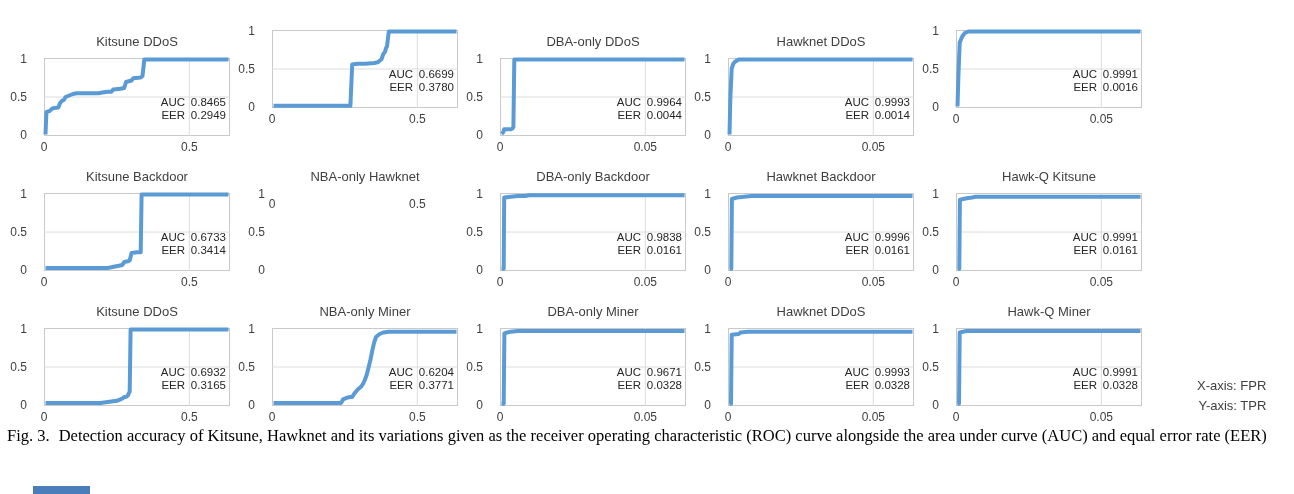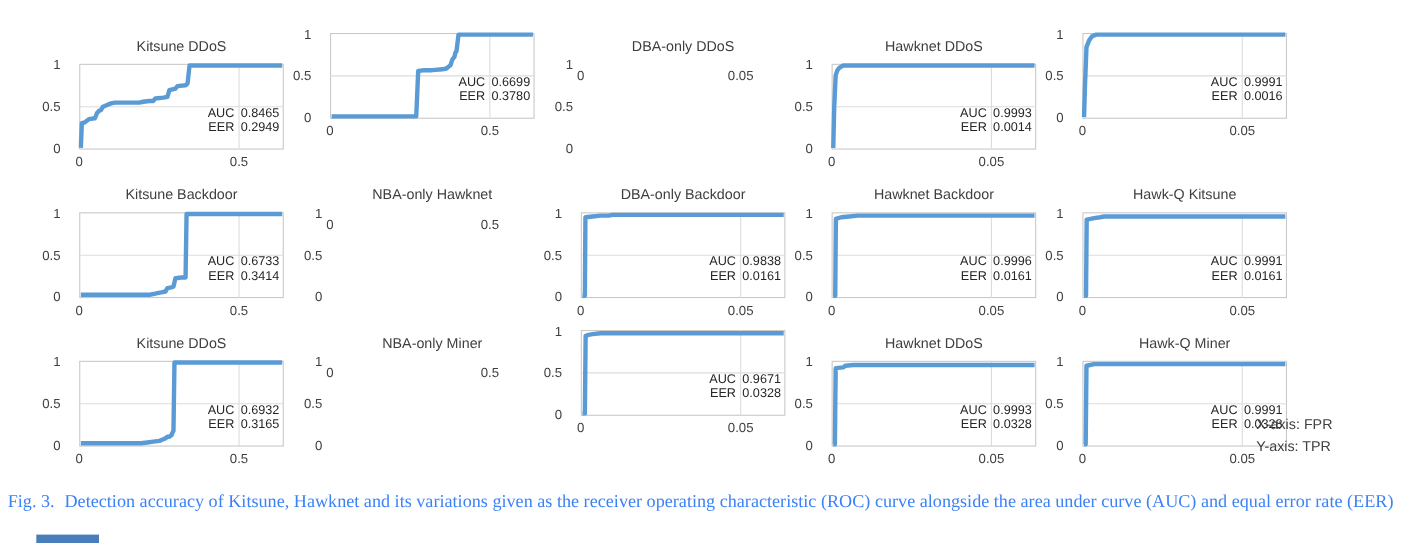--- a/index.html
+++ b/index.html
@@ -1,43 +1,43 @@
 <!DOCTYPE html>
 <html><head>
 <meta charset="utf-8">
 <style>
   html,body{margin:0;padding:0;background:#ffffff;}
   body{width:1294px;height:494px;position:relative;overflow:hidden;
        font-family:"Liberation Sans",sans-serif;color:#404040;}
 
-  .charts{position:absolute;left:36px;top:30px;
+  .charts{position:absolute;left:8px;top:30px;
           display:grid;grid-template-columns:repeat(5,222px);
           column-gap:6px;row-gap:9px;}
 
   .cell{width:222px;}
   .title{height:28px;line-height:24px;margin-left:36px;text-align:center;
          font-size:13px;color:#3f3f3f;}
   .plotrow{display:flex;}
   .ylabels{width:36px;position:relative;font-size:12px;color:#404040;}
   .ylabels span{position:absolute;right:7px;line-height:12px;}
   .ylabels .yt0{top:-5px;}
   .ylabels .yt1{top:33px;}
   .ylabels .yt2{top:71px;}
   .plotwrap{width:186px;height:78px;padding-left:10px;}
   svg.plot{display:block;overflow:visible;}
   .xlabels{position:relative;margin-left:36px;width:186px;height:20px;
            font-size:12px;color:#404040;}
   .xlabels span{position:absolute;top:4px;transform:translateX(-50%);}
 
-  .axisnote{position:absolute;left:1142px;top:376px;font-size:13px;
-            line-height:20px;color:#404040;white-space:nowrap;}
+  .axisnote{position:absolute;left:1197px;top:376px;font-size:13px;
+            line-height:20px;color:#404040;white-space:nowrap;text-align:right;}
 
   .caption{position:absolute;left:7px;right:7px;top:424px;
            font-family:"Liberation Serif",serif;font-size:16.5px;
-           line-height:23px;color:#3b82f6;text-align:justify;margin-top:20px;}
+           line-height:23px;color:#000000;text-align:justify;}
   .caption .figlabel{margin-right:9px;}
 
   .next-fig-strip{position:absolute;left:33px;top:486px;width:57px;height:8px;}
 </style>
 </head>
 <body>
 
 <div id="charts" class="charts">
     <div class="cell">
     <div class="title">Kitsune DDoS</div>
@@ -87,20 +87,30 @@
       </div>
   </div>
     <div class="cell">
     <div class="title">DBA-only DDoS</div>
     <div class="plotrow">
       <div class="ylabels">
           <span class="yt0">1</span>
           <span class="yt1">0.5</span>
           <span class="yt2">0</span>
         </div>
+      <div class="plotwrap">
+        <svg class="plot" width="186" height="78" viewBox="0 0 186 78">
+            <rect x="0.5" y="0.5" width="185" height="77" fill="none" stroke="#C9C9C9" stroke-width="1"></rect>
+            <line x1="0" y1="39" x2="186" y2="39" stroke="#DCDCDC" stroke-width="1"></line>
+            <line x1="145.3125" y1="0" x2="145.3125" y2="78" stroke="#DCDCDC" stroke-width="1"></line>
+            <polyline points="1.5,75.8 3.3,74.3 4.2,71.3 10.7,71.3 12.5,70.5 13.4,69.0 14.3,1.5 184.5,1.5" fill="none" stroke="#5B9BD5" stroke-width="4" stroke-linejoin="round" stroke-linecap="butt"></polyline>
+            <text x="182" y="48.36" text-anchor="end" font-size="11.5" fill="#262626">AUC 0.9964</text>
+            <text x="182" y="61.36" text-anchor="end" font-size="11.5" fill="#262626">EER 0.0044</text>
+          </svg>
+      </div>
     </div>
     <div class="xlabels">
         <span style="left: 0%;">0</span>
         <span style="left: 78.125%;">0.05</span>
       </div>
   </div>
     <div class="cell">
     <div class="title">Hawknet DDoS</div>
     <div class="plotrow">
       <div class="ylabels">
@@ -282,27 +292,38 @@
       </div>
   </div>
     <div class="cell">
     <div class="title">NBA-only Miner</div>
     <div class="plotrow">
       <div class="ylabels">
           <span class="yt0">1</span>
           <span class="yt1">0.5</span>
           <span class="yt2">0</span>
         </div>
-    </div>
-    <div class="xlabels">
-        <span style="left: 0%;">0</span>
-        <span style="left: 78.125%;">0.5</span>
-      </div>
-  </div>
-    <div class="cell">
+      <div class="plotwrap">
+        <svg class="plot" width="186" height="78" viewBox="0 0 186 78">
+            <rect x="0.5" y="0.5" width="185" height="77" fill="none" stroke="#C9C9C9" stroke-width="1"></rect>
+            <line x1="0" y1="39" x2="186" y2="39" stroke="#DCDCDC" stroke-width="1"></line>
+            <line x1="145.3125" y1="0" x2="145.3125" y2="78" stroke="#DCDCDC" stroke-width="1"></line>
+            <polyline points="1.5,75.0 69.2,75.0 71.0,71.3 74.7,69.8 78.4,69.0 80.2,69.0 82.0,66.0 85.7,61.5 87.5,60.0 89.3,58.5 91.2,55.5 93.0,51.7 94.8,46.5 96.7,39.0 98.5,31.5 100.3,22.5 102.2,14.3 104.0,9.0 107.6,6.0 111.3,4.5 116.8,3.8 184.5,3.8" fill="none" stroke="#5B9BD5" stroke-width="4" stroke-linejoin="round" stroke-linecap="butt"></polyline>
+            <text x="182" y="48.36" text-anchor="end" font-size="11.5" fill="#262626">AUC 0.6204</text>
+            <text x="182" y="61.36" text-anchor="end" font-size="11.5" fill="#262626">EER 0.3771</text>
+          </svg>
+      </div>
+    </div>
+    <div class="xlabels">
+        <span style="left: 0%;">0</span>
+        <span style="left: 78.125%;">0.5</span>
+      </div>
+  </div>
+    <div class="cell">
+    <div class="title">DBA-only Miner</div>
     <div class="plotrow">
       <div class="ylabels">
           <span class="yt0">1</span>
           <span class="yt1">0.5</span>
           <span class="yt2">0</span>
         </div>
       <div class="plotwrap">
         <svg class="plot" width="186" height="78" viewBox="0 0 186 78">
             <rect x="0.5" y="0.5" width="185" height="77" fill="none" stroke="#C9C9C9" stroke-width="1"></rect>
             <line x1="0" y1="39" x2="186" y2="39" stroke="#DCDCDC" stroke-width="1"></line>

